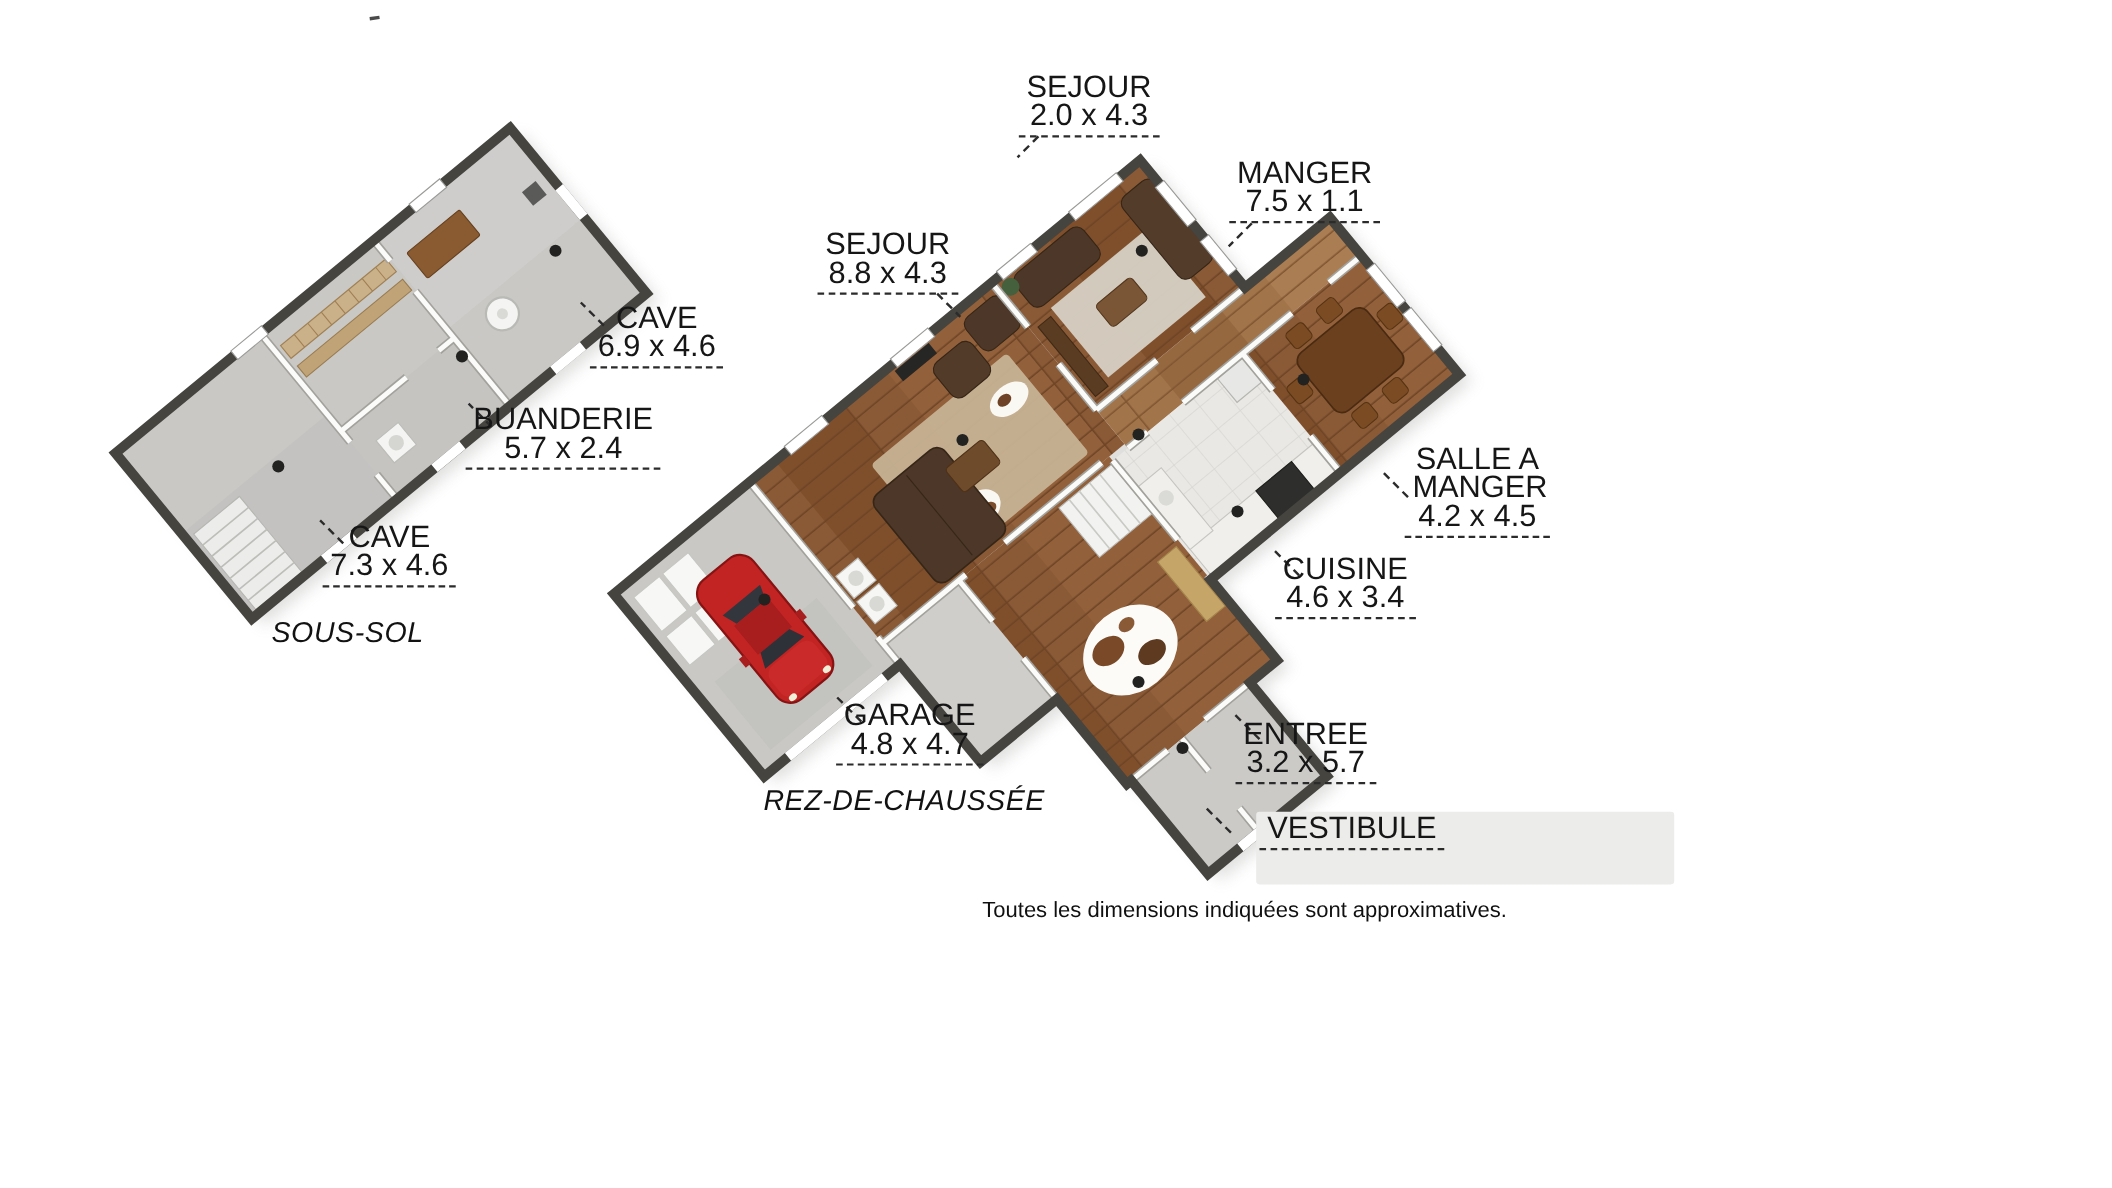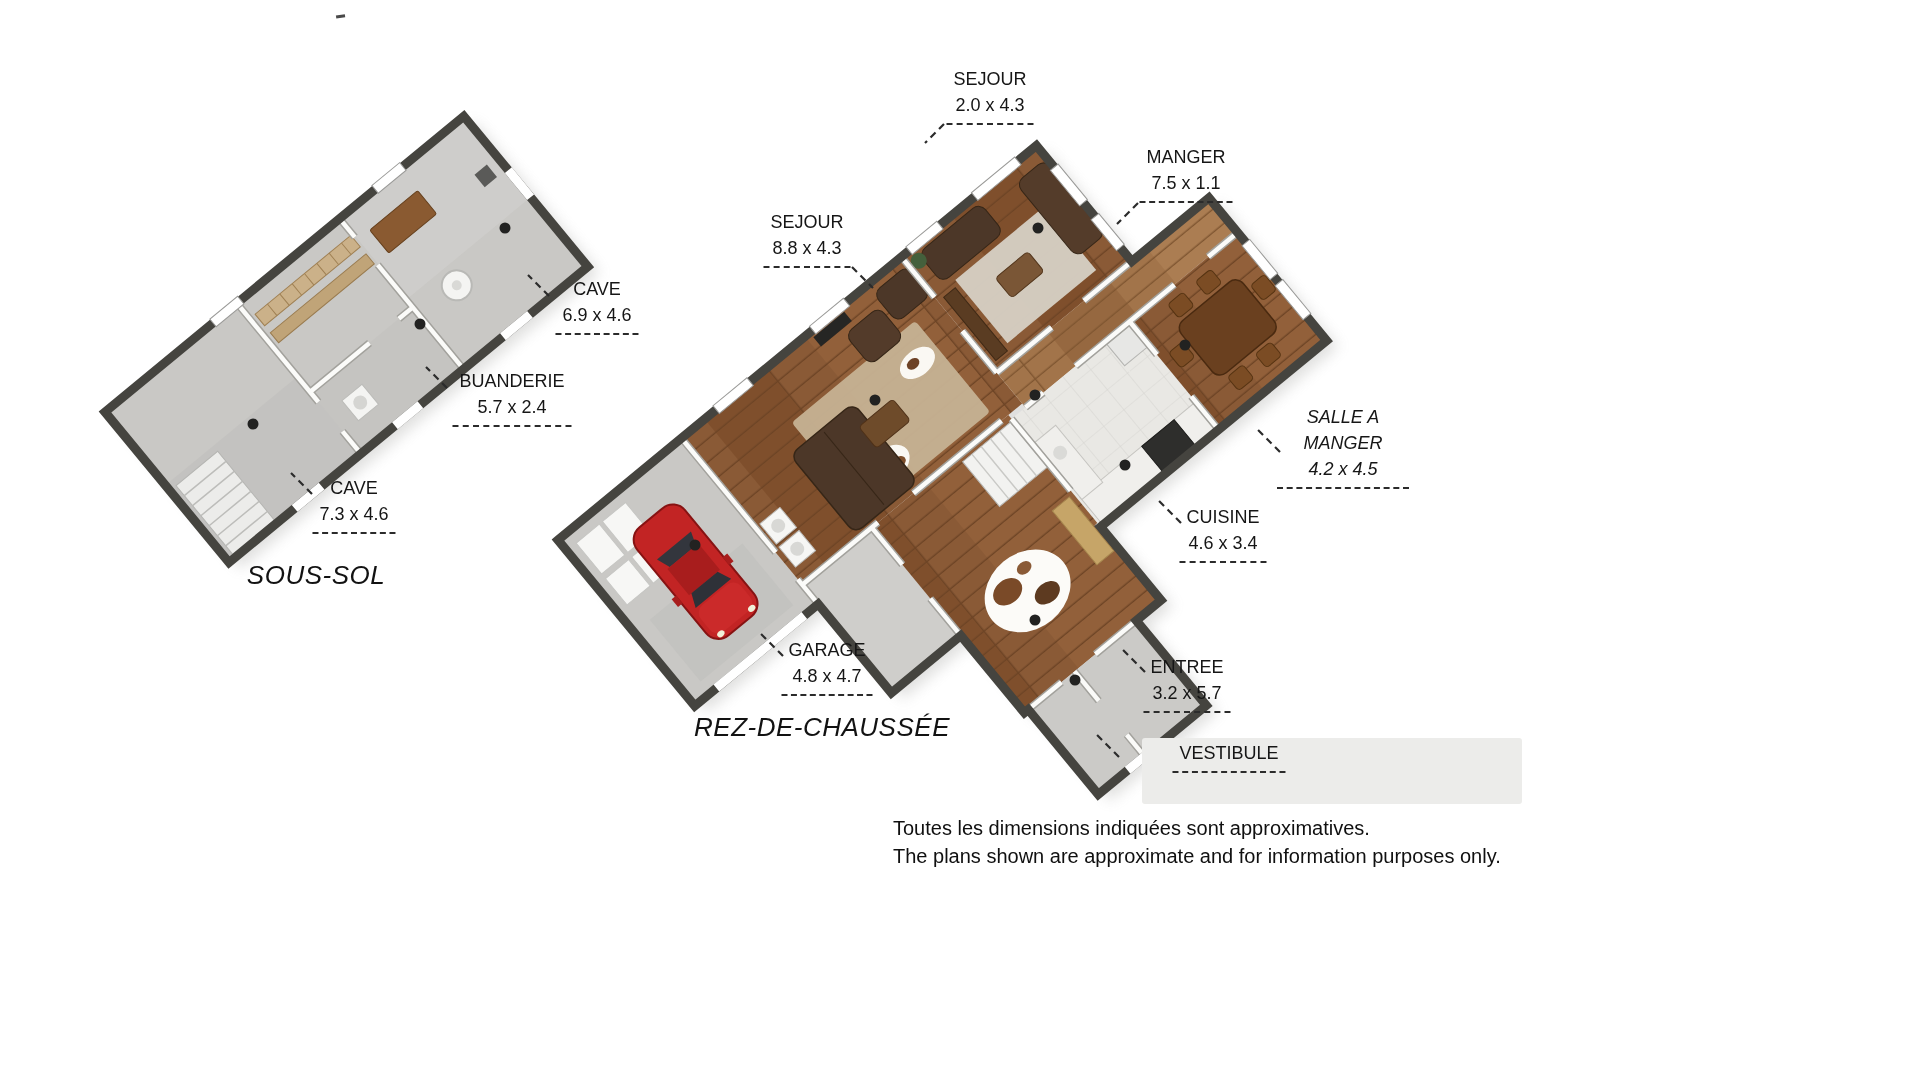--- a/index.html
+++ b/index.html
@@ -1,22 +1,22 @@
 <!DOCTYPE html>
 <html><head>
 <meta charset="utf-8">
 <style>
   html,body{margin:0;padding:0;background:#ffffff;}
   .canvas{position:relative;width:1920px;height:1080px;background:#ffffff;overflow:hidden;
           font-family:"Liberation Sans", sans-serif;color:#1a1a1a;}
   .plan-svg{position:absolute;left:0;top:0;z-index:1;}
   .rlabel{position:absolute;z-index:2;transform:translateX(-50%);text-align:center;
-          font-size:18px;line-height:26px;white-space:nowrap;
+          font-size:28px;line-height:26px;white-space:nowrap;
           padding:0 7px 5px 7px;border-bottom:2px dashed #2b2b2b;color:#161616;}
-  .rlabel.wrap{white-space:normal;width:118px;font-style:italic;}
+  .rlabel.wrap{white-space:normal;width:118px;}
   .floor-title{position:absolute;z-index:2;transform:translateX(-50%);font-size:26px;
           color:#121212;letter-spacing:0.5px;font-style:italic;}
   .disclaimer{position:absolute;z-index:2;font-size:20px;line-height:28px;color:#101010;margin-left:16px;}
 </style>
 </head>
 <body>
 
 <div class="canvas">
 
 <svg class="plan-svg" width="1920" height="1080" viewBox="0 0 1920 1080">
@@ -268,16 +268,15 @@
 </div>
 <div class="rlabel" style="left:1229px;top:740px">
   <div>VESTIBULE</div>
 </div>
 
 <div class="floor-title" style="left:316px;top:560px">SOUS-SOL</div>
 <div class="floor-title" style="left:822px;top:712px">REZ-DE-CHAUSSÉE</div>
 
 <div class="disclaimer" style="left:877px;top:814px">
   <div>Toutes les dimensions indiquées sont approximatives.</div>
-  <div>The plans shown are approximate and for information purposes only.</div>
 </div>
 
 </div>
 
 </body></html>

